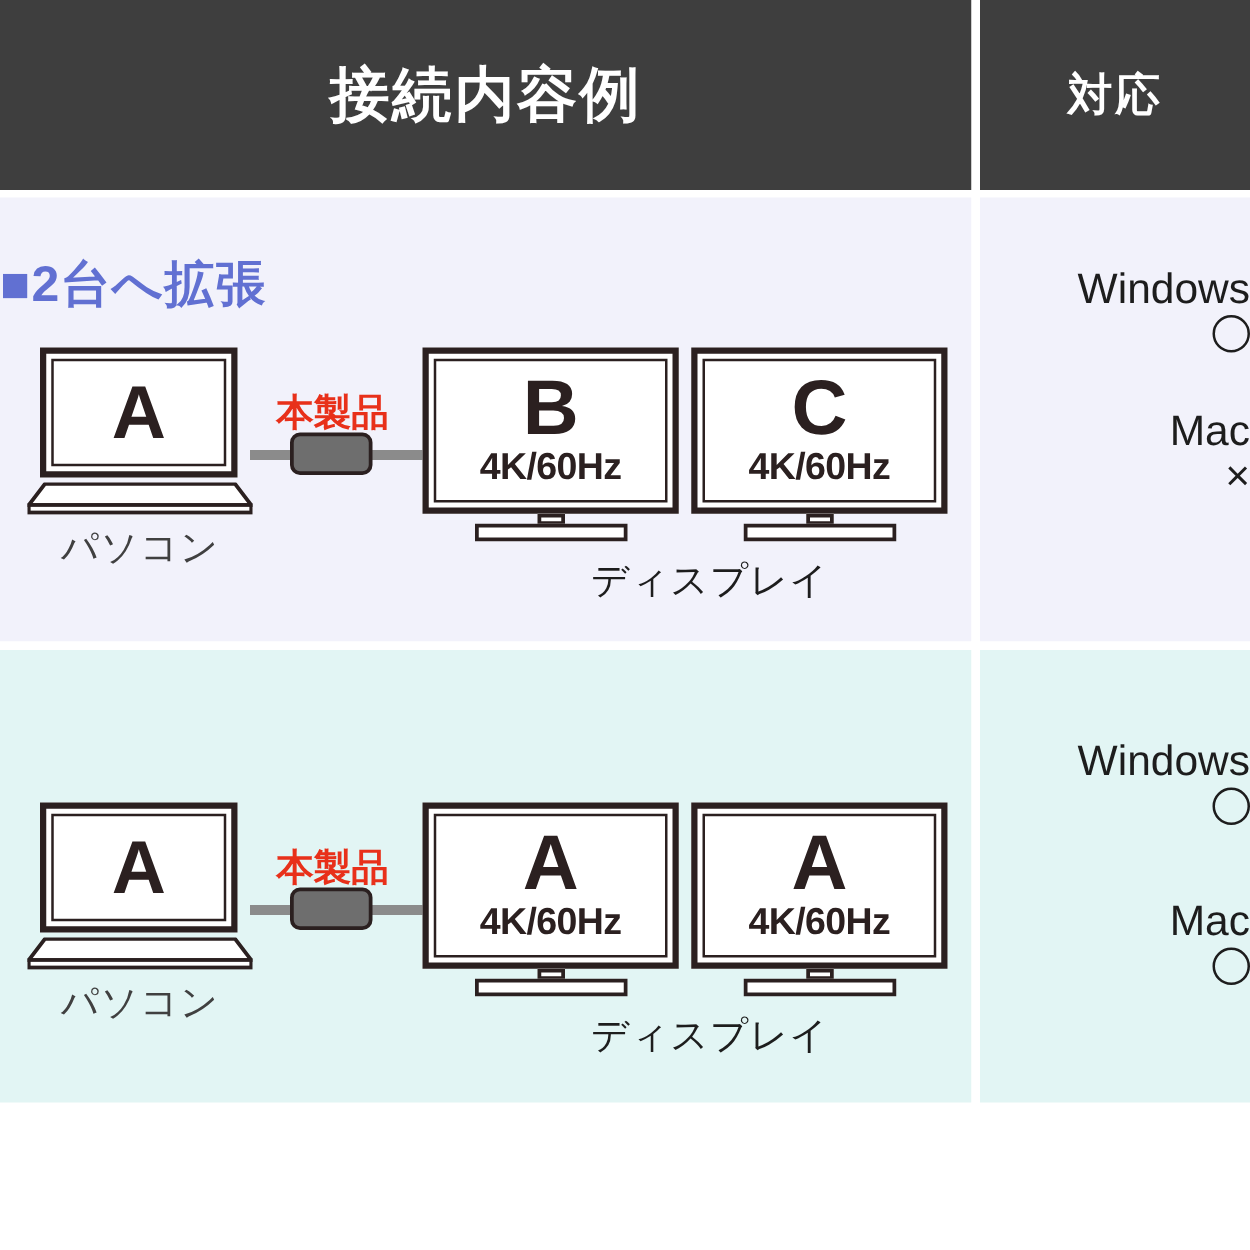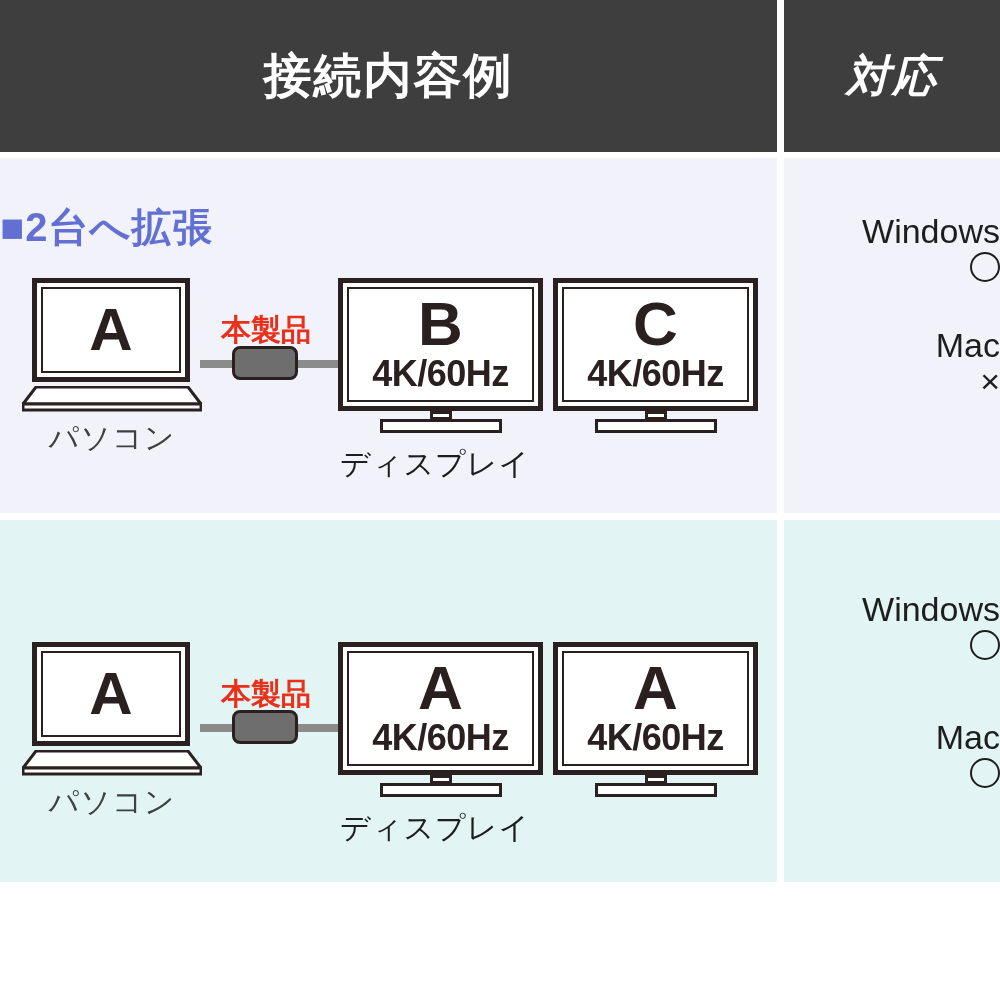--- a/index.html
+++ b/index.html
@@ -12,21 +12,21 @@
   .sheet{position:relative;width:1000px;height:856px;}
 
   
   .header{position:absolute;left:0;top:0;width:1000px;height:152px;}
   .hdr-cell{position:absolute;top:0;height:152px;background:#3e3e3e;
             display:flex;align-items:center;justify-content:center;}
   .hdr-main{left:0;width:777px;}
   .hdr-side{left:784px;width:216px;}
   .hdr-text{color:#ffffff;font-weight:bold;letter-spacing:2px;}
   .hdr-main .hdr-text{font-size:48px;}
-  .hdr-side .hdr-text{font-size:44px;font-style:italic;}
+  .hdr-side .hdr-text{font-size:36px;}
 
   
   .row{position:absolute;left:0;width:1000px;}
   .row-main{position:absolute;left:0;top:0;width:777px;height:100%;}
   .row-side{position:absolute;left:784px;top:0;width:216px;height:100%;}
   #row1{top:158px;height:355px;}
   #row2{top:520px;height:362px;}
   #row1 .row-main,#row1 .row-side{background:#f2f2fb;}
   #row2 .row-main,#row2 .row-side{background:#e2f5f4;}
 
@@ -67,29 +67,29 @@
   .mon-a{left:338px;}
   .mon-b{left:553px;}
   .mon-screen{position:absolute;left:0;top:0;width:205px;height:133px;
               border:5px solid #2b2020;background:#ffffff;box-sizing:border-box;}
   .mon-screen-in{position:absolute;left:4px;top:4px;right:4px;bottom:4px;
               border:2px solid #2b2020;background:#ffffff;
               display:flex;flex-direction:column;align-items:center;
               justify-content:center;}
   .mon-letter{font-size:62px;font-weight:bold;color:#2b2020;line-height:0.95;
               margin-top:-2px;}
-  .mon-res{font-size:36px;font-weight:bold;color:#2b2020;line-height:1;
+  .mon-res{font-size:30px;font-weight:bold;color:#2b2020;line-height:1;
               margin-top:2px;letter-spacing:-0.5px;}
   .mon-stand{position:absolute;left:0;top:133px;width:205px;height:22px;}
   .mon-neck{position:absolute;left:92px;top:0;width:22px;height:9px;
               border:3px solid #2b2020;background:#ffffff;box-sizing:border-box;}
   .mon-foot{position:absolute;left:42px;top:8px;width:122px;height:14px;
               border:3px solid #2b2020;background:#ffffff;box-sizing:border-box;}
-  .displays-label{position:absolute;left:340px;top:166px;width:420px;
-              font-size:30px;color:#1d1d1d;letter-spacing:1px;}
+  .displays-label{position:absolute;left:358px;top:166px;width:420px;
+              text-align:center;font-size:30px;color:#1d1d1d;letter-spacing:1px;}
 
   
   .sup{position:absolute;left:0;width:216px;text-align:right;}
   .sup-os{font-size:34px;color:#1d1d1d;line-height:1.05;position:relative;
           display:inline-block;}
   .sup-mark{font-size:34px;color:#1d1d1d;line-height:1.1;margin-top:2px;}
   .sup-circle{display:inline-block;width:30px;height:30px;border:2px solid #1d1d1d;
           border-radius:50%;box-sizing:border-box;}
   .sup-cross{font-size:34px;color:#1d1d1d;line-height:1;}
   .ref-star{position:absolute;right:-30px;top:-16px;font-size:26px;color:#2a92ef;}

